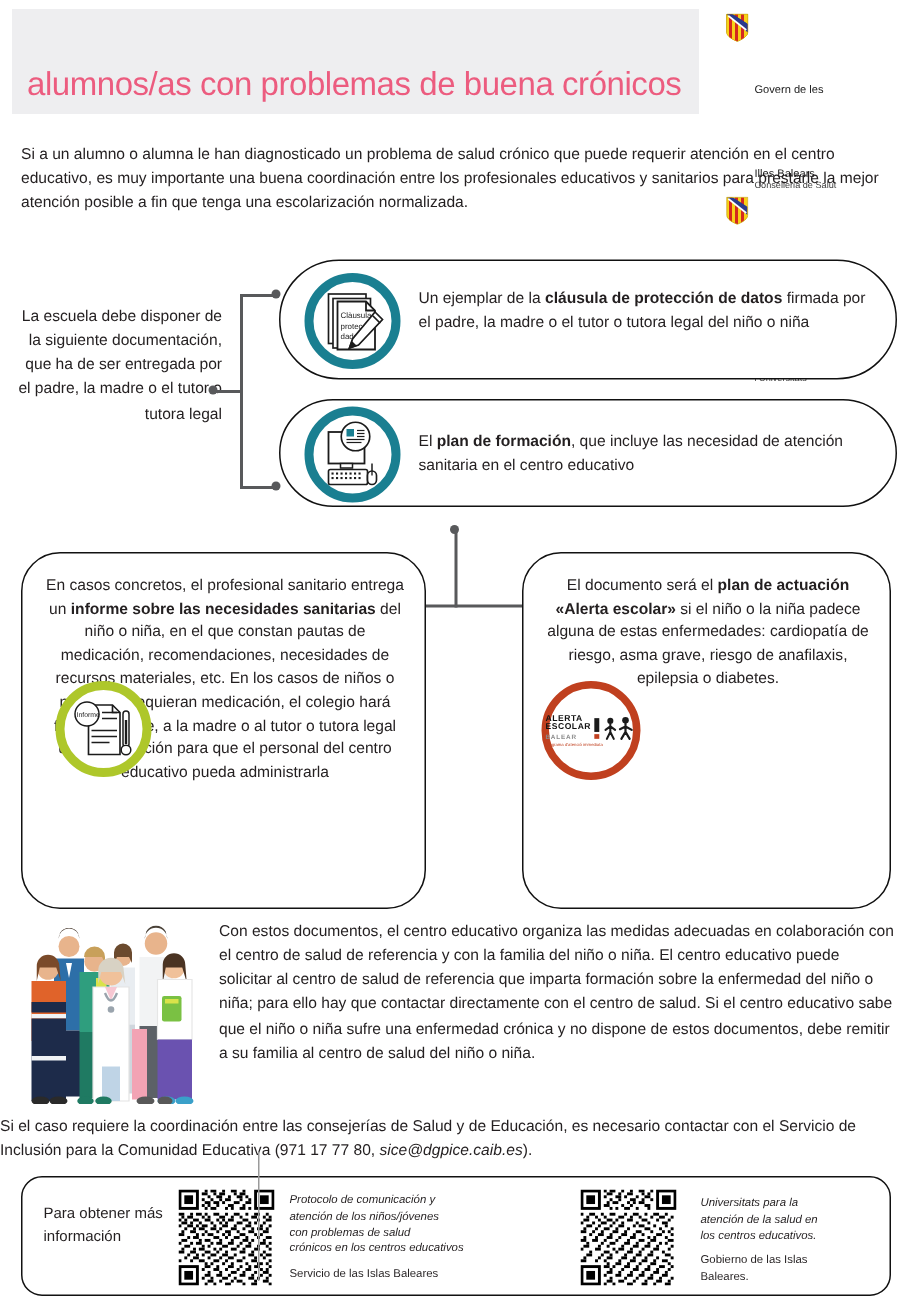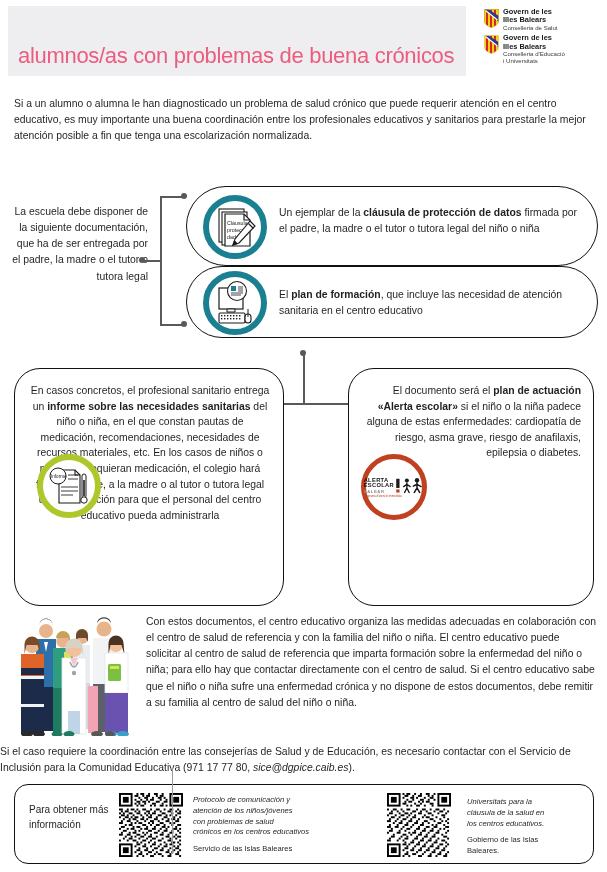--- a/index.html
+++ b/index.html
@@ -44,22 +44,23 @@
   .logo-row {
     display: flex; align-items: flex-start;
     margin-bottom: 3px;
   }
   .shield {
     width: 15px; height: 19px; flex: 0 0 15px;
     margin-right: 4px; margin-top: 1px;
   }
   .logo-txt { line-height: 1.12; }
   .logo-gov {
-    font-size: 7.4px; font-weight: bold; color: #1a1a1a;
+    font-size: 7.4px; font-weight: normal; color: #1a1a1a;
     white-space: nowrap;
+    margin-top: 48px;
   }
   .logo-con {
     font-size: 6.1px; color: #3b3b3b;
     white-space: nowrap;
   }
 
   
   .intro {
     position: absolute; left: 14px; top: 96px;
     width: 572px;
@@ -96,21 +97,21 @@
   .dot {
     position: absolute; width: 6px; height: 6px;
     border-radius: 50%; background: #58595b;
   }
 
   .pill {
     position: absolute;
     border: 1.7px solid #111; border-radius: 40px;
     background: #fff;
   }
-  .pill-a { left: 186px; top: 20px;  width: 412px; height: 80px; }
+  .pill-a { left: 186px; top: 7px;  width: 412px; height: 80px; }
   .pill-b { left: 186px; top: 100px; width: 412px; height: 72px; }
 
   .pill-text {
     position: absolute;
     font-size: 10.4px; line-height: 1.5;
   }
   .pill-a .pill-text { left: 92px; top: 18px; width: 300px; }
   .pill-b .pill-text { left: 92px; top: 20px; width: 300px; }
   .pill-text b { font-weight: bold; }
 
@@ -146,21 +147,21 @@
   }
   .box-left  { left: 14px;  top: 368px; width: 270px; height: 238px; }
   .box-right { left: 348px; top: 368px; width: 246px; height: 238px; }
 
   .box-text {
     position: absolute; left: 14px; top: 14px;
     width: 242px;
     text-align: center;
     font-size: 10.4px; line-height: 1.5;
   }
-  .box-right .box-text { width: 218px; text-align: right; }
+  .box-right .box-text { width: 218px; }
   .box-text b { font-weight: bold; }
 
   .circ-green {
     position: absolute; left: 22px; top: 85px;
     width: 64px; height: 64px;
     border: 6px solid #aec72a;
     border-radius: 50%;
     background: #fff;
   }
   .circ-red {
@@ -1003,20 +1004,20 @@
         <rect x="11" y="32" width="1" height="1"></rect>
         <rect x="16" y="32" width="2" height="1"></rect>
         <rect x="21" y="32" width="2" height="1"></rect>
         <rect x="25" y="32" width="1" height="1"></rect>
         <rect x="29" y="32" width="2" height="1"></rect>
     </g>
   </svg>
 
   <div class="foot-block fb2">
     <div class="fb-it">Universitats para la</div>
-    <div class="fb-it">cláusula de la salud en</div>
+    <div class="fb-it">atención de la salud en</div>
     <div class="fb-it">los centros educativos.</div>
     <div class="fb-gov">Gobierno de las Islas</div>
     <div>Baleares.</div>
   </div>
 </div>
 
 <div class="divider"></div>
 
 </body></html>

